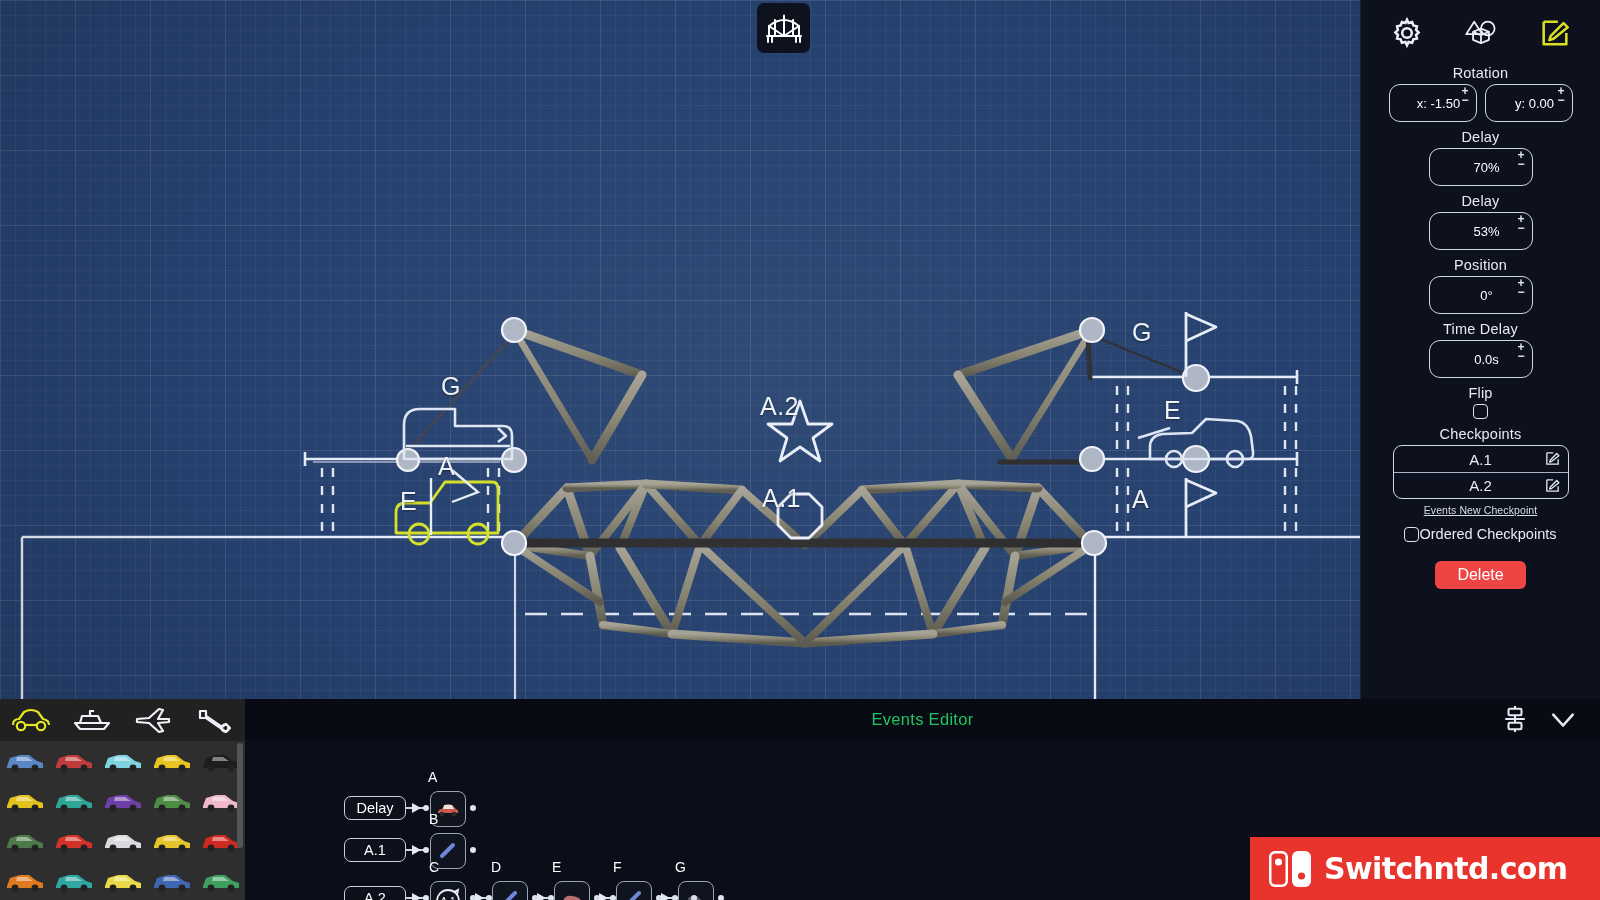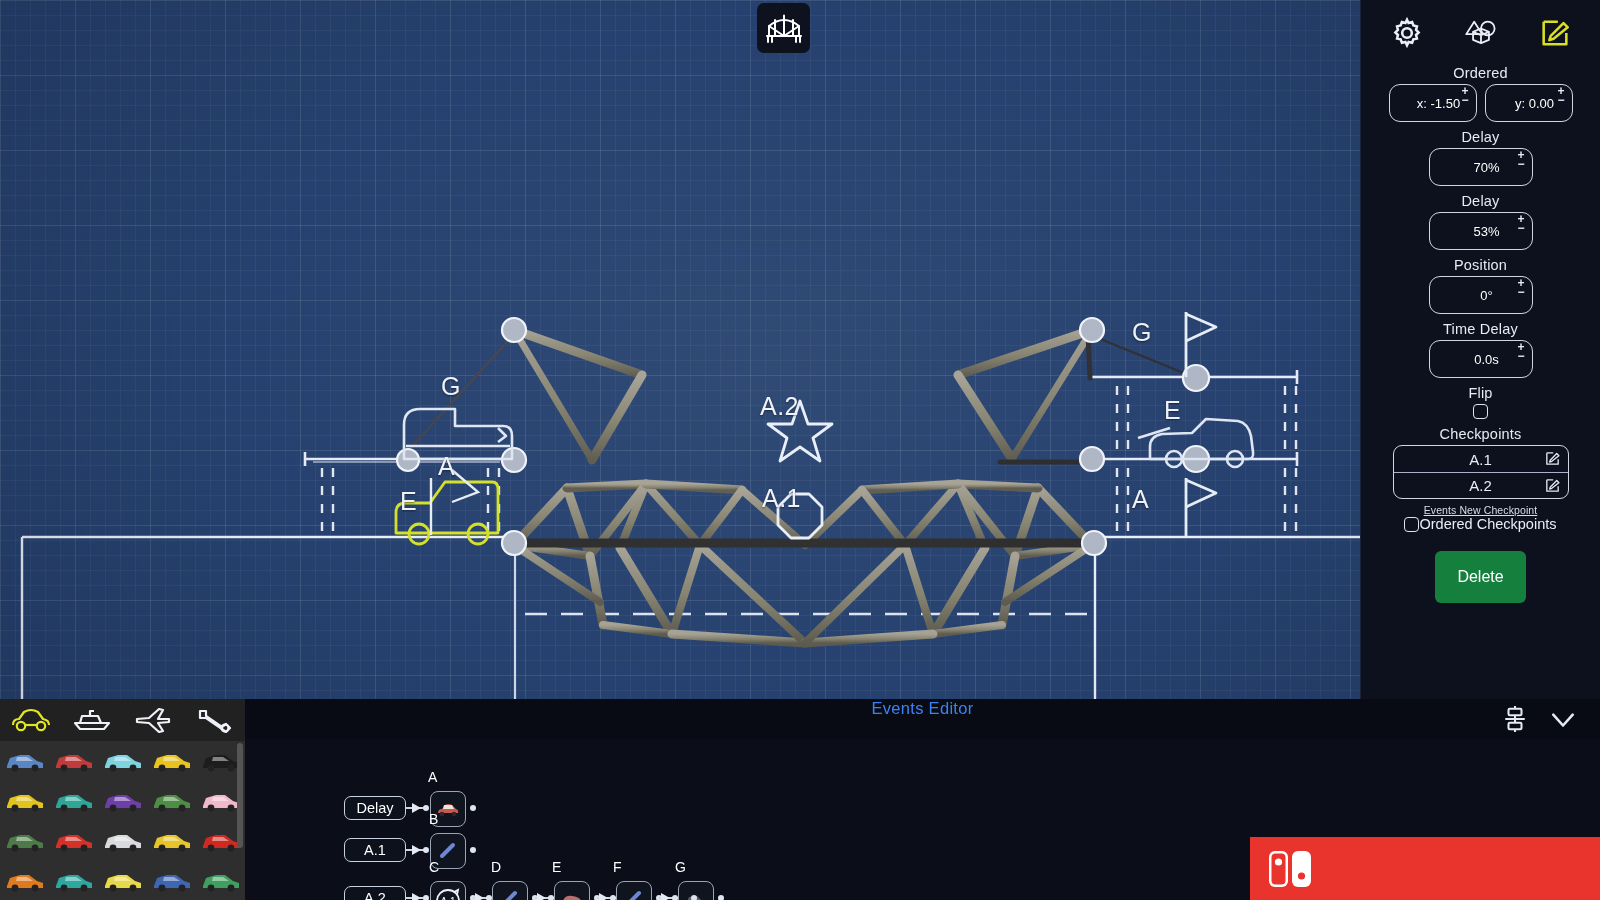--- a/index.html
+++ b/index.html
@@ -66,43 +66,43 @@
     width:15px; height:15px; border:1.8px solid #dfe5ef; border-radius:4px; background:transparent;
     cursor:pointer;
   }
   #cp-list { width:176px; border:1.5px solid #cfd6e4; border-radius:9px; overflow:hidden; }
   .cp-row { height:26px; display:flex; align-items:center; position:relative; }
   .cp-row + .cp-row { border-top:1.3px solid #aab4c6; }
   .cp-row .n { flex:1; text-align:center; font-size:15px; }
   .cp-row .pen { position:absolute; right:7px; top:4px; width:17px; height:17px; }
   #create-cp { font-size:10.5px; text-decoration:underline; color:#d8dee9; margin-top:5px;
     cursor:pointer; letter-spacing:.1px; }
-  #ordered-row { display:flex; align-items:center; }
+  #ordered-row { display:flex; align-items:center; margin-top:10px; }
   #ordered-row span { font-size:14.5px; }
   #delete-btn {
-    margin-top:19px; background:#15803d; color:#fff; border-radius:6px;
-    padding:17px 22px; font-size:16px; cursor:pointer;
+    margin-top:19px; background:#ef4444; color:#fff; border-radius:6px;
+    padding:5px 22px; font-size:16px; cursor:pointer;
   }
 
   
   #bridge-btn {
     position:absolute; left:757px; top:3px; width:53px; height:50px;
     background:#0d121e; border-radius:7px; display:flex; align-items:center; justify-content:center;
     cursor:pointer;
   }
 
   
   #events-panel {
     position:absolute; left:245px; top:699px; width:1355px; height:201px;
     background:#080b13;
   }
   #events-header {
     position:relative; height:40px; width:100%;
-    display:flex; align-items:flex-start; justify-content:center;
-    color:#3b82f6; font-size:16.5px; letter-spacing:.3px;
+    display:flex; align-items:center; justify-content:center;
+    color:#22c55e; font-size:16.5px; letter-spacing:.3px;
   }
   #events-icons { position:absolute; right:24px; top:7px; display:flex; gap:22px; }
   #events-icons .ei { width:26px; height:26px; cursor:pointer; }
   #events-body { position:relative; width:100%; height:161px;
     background:#0b0e18; }
 
   .ev-pill {
     position:absolute; height:24px; border:1.5px solid #c9d1e0; border-radius:7px;
     background:#0d111c; color:#fff; font-size:14.5px;
     display:flex; align-items:center; justify-content:center; width:62px; cursor:pointer;
@@ -375,21 +375,21 @@
       <div class="tab-ico">
         <svg viewBox="0 0 24 24">
           <g fill="none" stroke="#d9e023" stroke-width="1.8" stroke-linejoin="round">
             <path d="M4,4 L14,4 M4,4 L4,20 L20,20 L20,12"></path>
             <path d="M11,16 L8,17 L9,14 L18,5 L21,8 Z"></path>
           </g>
         </svg>
       </div>
     </div>
 
-    <div class="lbl">Ordered</div>
+    <div class="lbl">Rotation</div>
     <div class="row2">
       <div class="field">
         <span class="v">x: -1.50</span>
         <span class="stepper">
           <i>+</i>
           <i>−</i>
         </span>
       </div>
       <div class="field">
         <span class="v">y: 0.00</span>
@@ -801,15 +801,16 @@
   </div>
 
   <div id="watermark">
     <svg width="46" height="40" viewBox="0 0 46 40">
       <rect x="2" y="2" width="19" height="36" rx="6" fill="#ffffff"></rect>
       <rect x="4.5" y="4.5" width="14" height="31" rx="4" fill="#e8342c"></rect>
       <circle cx="11.5" cy="13" r="3.6" fill="#ffffff"></circle>
       <rect x="25" y="2" width="19" height="36" rx="6" fill="#ffffff"></rect>
       <circle cx="34.5" cy="27" r="3.6" fill="#e8342c"></circle>
     </svg>
+    <span class="wtext">Switchntd.com</span>
   </div>
 
 </div>
 
 </body></html>

